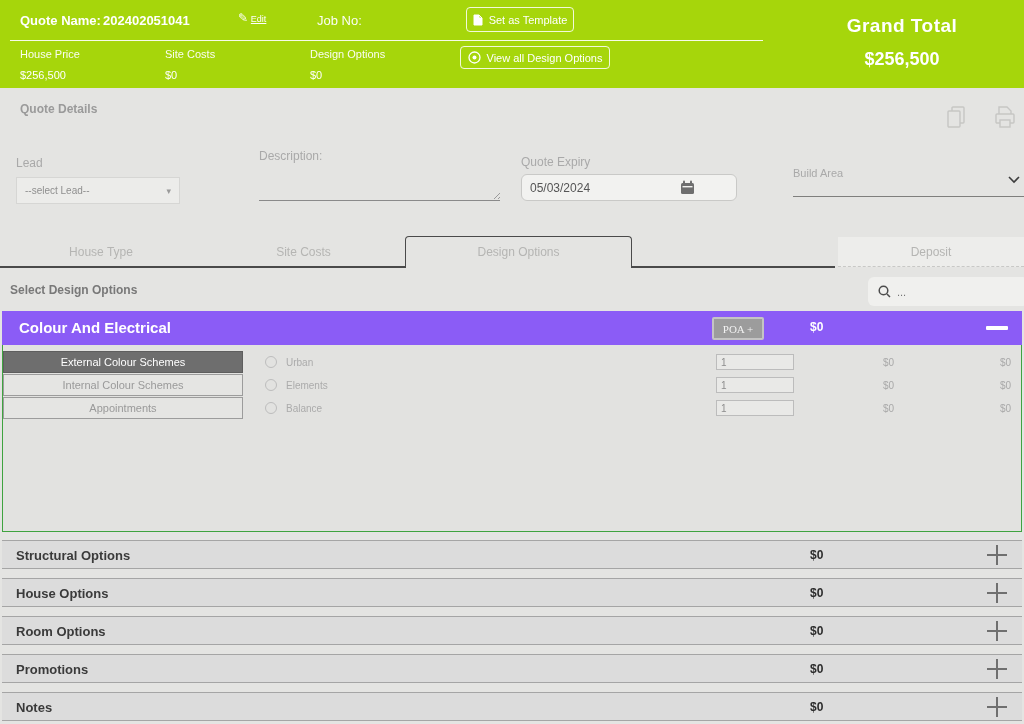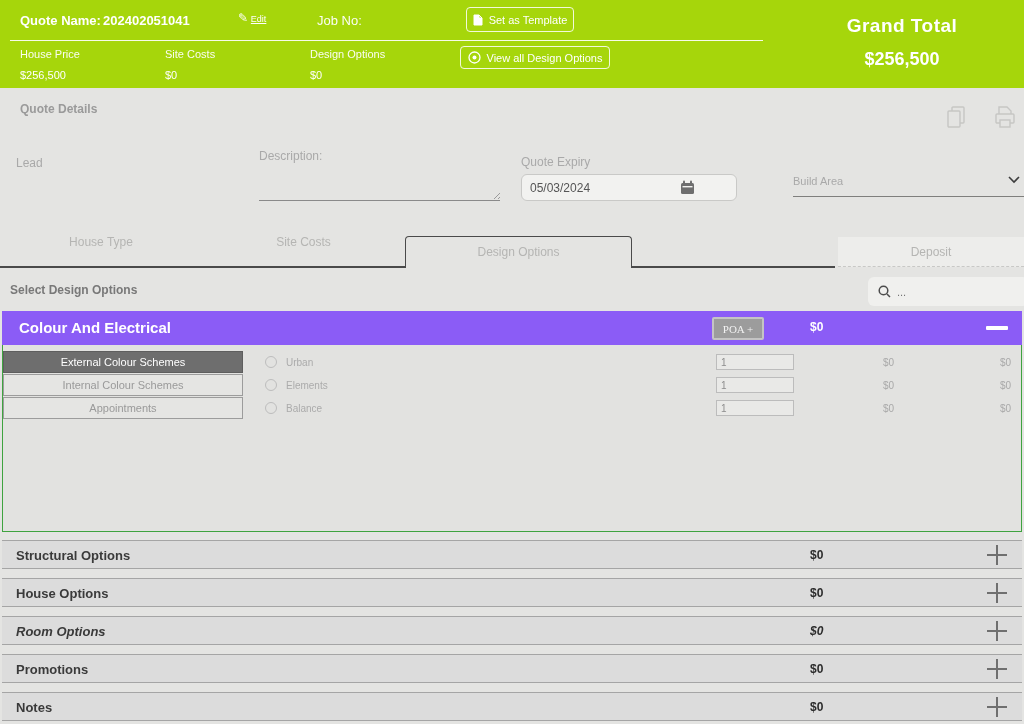--- a/index.html
+++ b/index.html
@@ -61,21 +61,21 @@
     border:none; background:transparent; outline:none; width:150px;
     font-family:inherit; font-size:12px; color:#555;
   }
   .ba-select {
     position:absolute; left:793px; top:160px; width:231px; height:37px;
     border-bottom:1px solid #7f7f7d; cursor:pointer;
   }
   .ba-chevron { position:absolute; right:4px; top:16px; }
 
   
-  .tab { position:absolute; top:227px; height:30px; display:flex; align-items:center; justify-content:center;
+  .tab { position:absolute; top:237px; height:30px; display:flex; align-items:center; justify-content:center;
          font-size:12px; color:#b5b5b3; cursor:pointer; }
   .tab-underline { position:absolute; top:266px; height:2px; background:#4a4a4a; }
   .tab-active {
     position:absolute; left:405px; top:236px; width:227px; height:31px;
     border:1px solid #4a4a4a; border-bottom:none; border-radius:4px 4px 0 0;
     display:flex; align-items:center; justify-content:center; font-size:12px; color:#b5b5b3;
     background:#e4e4e2; cursor:pointer; z-index:2;
   }
   .tab-deposit-bg { position:absolute; left:838px; top:237px; width:186px; height:30px;
     background:#ededeb; border-bottom:1px dashed #c8c8c6; }
@@ -199,40 +199,44 @@
   </span>
   <span class="qd-icon icon-print">
     <svg width="26" height="26" viewBox="0 0 26 26">
         <path d="M7 10 V3 h8 l4 4 v3" fill="none" stroke="#c6c6c4" stroke-width="1.4"></path>
         <rect x="4" y="10" width="18" height="9" rx="1" fill="none" stroke="#c6c6c4" stroke-width="1.4"></rect>
         <rect x="8" y="16" width="10" height="7" fill="#e4e4e2" stroke="#c6c6c4" stroke-width="1.4"></rect>
       </svg>
   </span>
 
   <span class="fld-label" style="left:16px; top:156px;">Lead</span>
+  <div class="lead-select">
+    <span>--select Lead--</span>
+    <span style="color:#9a9a9a; font-size:9px;">▾</span>
+  </div>
 
   <span class="fld-label" style="left:259px; top:149px;">Description:</span>
   <div class="desc-area">
     <span class="desc-grip"></span>
   </div>
 
   <span class="fld-label" style="left:521px; top:155px;">Quote Expiry</span>
   <div class="expiry-input">
     <input type="text" value="05/03/2024" style="">
     <span>
       <svg width="15" height="15" viewBox="0 0 15 15">
           <rect x="1" y="3" width="13" height="11" rx="1.5" fill="#6e6e6e"></rect>
           <rect x="3" y="0.5" width="2" height="4" rx="1" fill="#6e6e6e"></rect>
           <rect x="10" y="0.5" width="2" height="4" rx="1" fill="#6e6e6e"></rect>
           <rect x="2.5" y="6" width="10" height="1.4" fill="#f2f2f0"></rect>
         </svg>
     </span>
   </div>
 
-  <span class="fld-label" style="left:793px; top:167px; font-size:11px;margin-top:8px;">Build Area</span>
+  <span class="fld-label" style="left:793px; top:167px; font-size:11px;">Build Area</span>
   <div class="ba-select">
     <span class="ba-chevron">
       <svg width="12" height="8" viewBox="0 0 12 8">
           <path d="M1 1 l5 5 l5 -5" fill="none" stroke="#3d3d3d" stroke-width="1.6"></path>
         </svg>
     </span>
   </div>
 
   <div class="tab" style="left:0; width:202px;">House Type</div>
   <div class="tab" style="left:202px; width:203px;">Site Costs</div>
@@ -304,21 +308,21 @@
   <div class="bar" style="top:578px;">
     <span class="title">House Options</span>
     <span class="total">$0</span>
     <span class="plus-icon">
       <svg width="22" height="22" viewBox="0 0 22 22">
           <line x1="11" y1="1" x2="11" y2="21" stroke="#6f6f6f" stroke-width="2"></line>
           <line x1="1" y1="11" x2="21" y2="11" stroke="#6f6f6f" stroke-width="2"></line>
         </svg>
     </span>
   </div>
-  <div class="bar" style="top:616px;font-style:italic;">
+  <div class="bar" style="top:616px;">
     <span class="title">Room Options</span>
     <span class="total">$0</span>
     <span class="plus-icon">
       <svg width="22" height="22" viewBox="0 0 22 22">
           <line x1="11" y1="1" x2="11" y2="21" stroke="#6f6f6f" stroke-width="2"></line>
           <line x1="1" y1="11" x2="21" y2="11" stroke="#6f6f6f" stroke-width="2"></line>
         </svg>
     </span>
   </div>
   <div class="bar" style="top:654px;">

